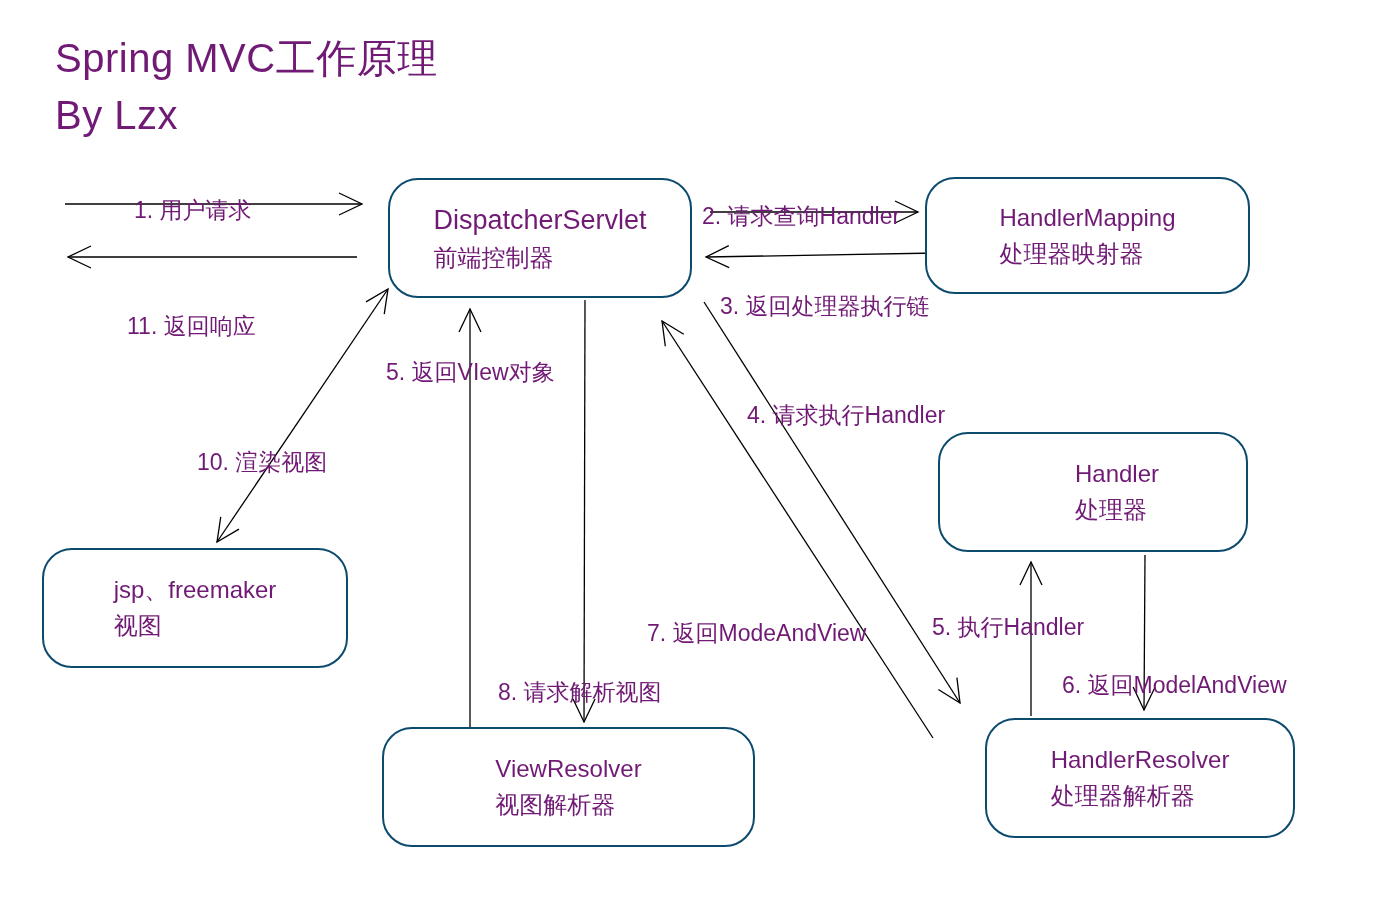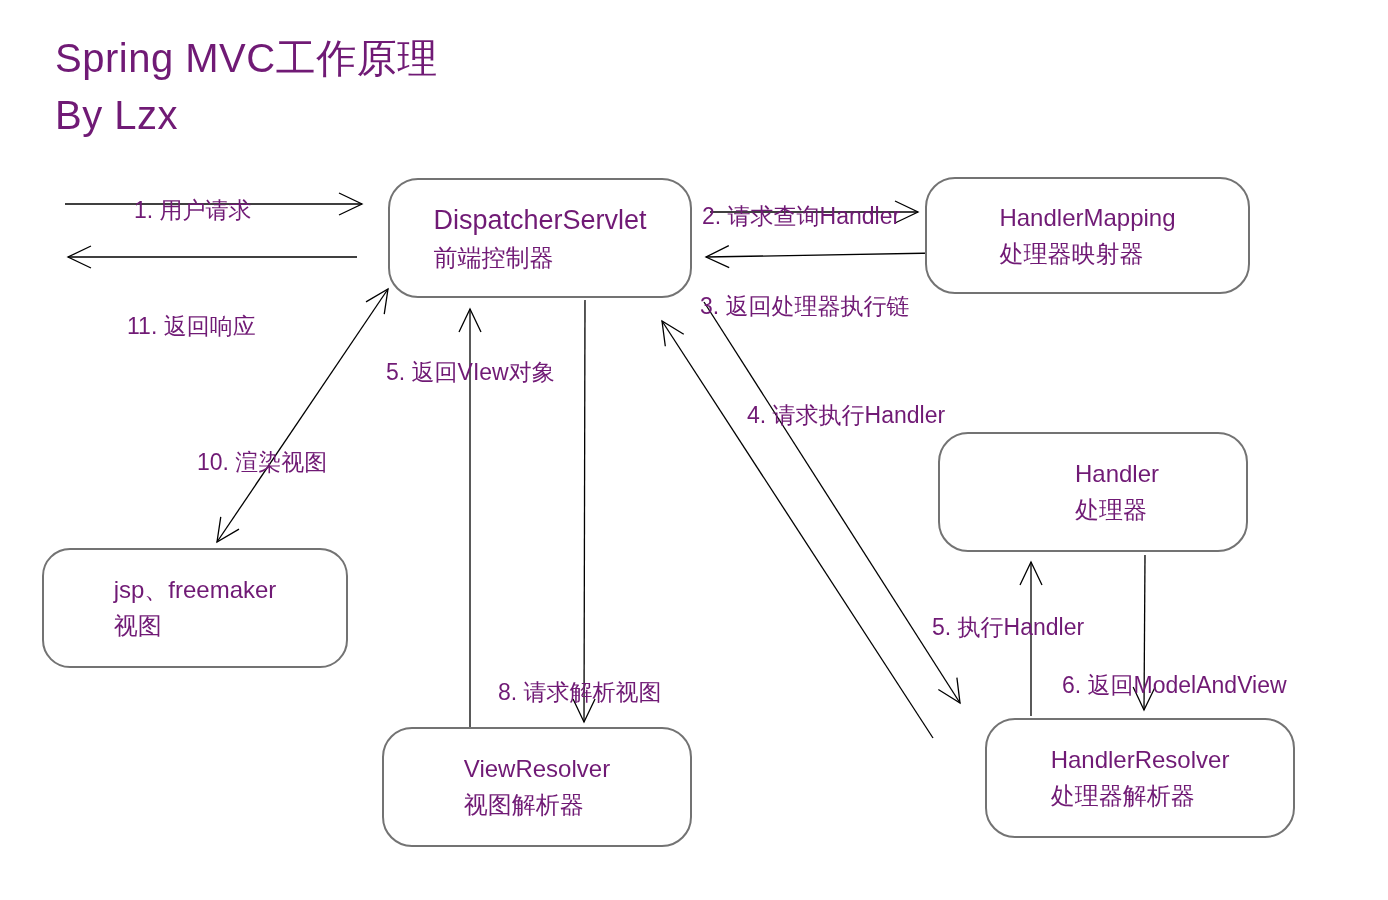--- a/index.html
+++ b/index.html
@@ -21,21 +21,21 @@
     left: 55px;
     top: 30px;
     font-size: 40px;
     line-height: 1.42;
     font-weight: 500;
     letter-spacing: 0.5px;
     white-space: pre;
   }
   .node {
     position: absolute;
-    border: 2px solid #737373;
+    border: 2px solid #0c4a6e;
     border-radius: 30px;
     background: #ffffff;
     display: flex;
     align-items: center;
     justify-content: center;
     box-sizing: border-box;
   }
   .node .inner {
     text-align: left;
   }
@@ -110,45 +110,46 @@
     </div>
   </div>
 
   <div class="node" id="node-handler" style="left:938px; top:432px; width:310px; height:120px;padding-left:48px;">
     <div class="inner">
       <span class="name">Handler</span>
       <span class="caption">处理器</span>
     </div>
   </div>
 
-  <div class="node" id="node-view" style="left:42px; top:548px; width:306px; height:120px;border-radius:28px;">
+  <div class="node" id="node-view" style="left:42px; top:548px; width:306px; height:120px;">
     <div class="inner">
       <span class="name">jsp、freemaker</span>
       <span class="caption">视图</span>
     </div>
   </div>
 
-  <div class="node" id="node-view-resolver" style="left:382px; top:727px; width:310px; height:120px;">
+  <div class="node" id="node-view-resolver" style="left:382px; top:727px; width:373px; height:120px;">
     <div class="inner">
       <span class="name">ViewResolver</span>
       <span class="caption">视图解析器</span>
     </div>
   </div>
 
   <div class="node" id="node-handler-resolver" style="left:942px; top:718px; width:310px; height:120px;margin-left:43px;">
     <div class="inner">
       <span class="name">HandlerResolver</span>
       <span class="caption">处理器解析器</span>
     </div>
   </div>
 
   <div class="edge-label" style="left:134px; top:169px;">1. 用户请求</div>
   <div class="edge-label" style="left:702px; top:175px;">2. 请求查询Handler</div>
-  <div class="edge-label" style="left:700px; top:265px;">3. 返回处理器执行链</div>
+  <div class="edge-label" style="left:720px; top:265px;">3. 返回处理器执行链</div>
   <div class="edge-label" style="left:747px; top:374px;">4. 请求执行Handler</div>
   <div class="edge-label" style="left:932px; top:586px;">5. 执行Handler</div>
   <div class="edge-label" style="left:1062px; top:644px;">6. 返回ModelAndView</div>
+  <div class="edge-label" style="left:647px; top:592px;">7. 返回ModeAndView</div>
   <div class="edge-label" style="left:498px; top:651px;">8. 请求解析视图</div>
   <div class="edge-label" style="left:386px; top:331px;">5. 返回VIew对象</div>
   <div class="edge-label" style="left:197px; top:421px;">10. 渲染视图</div>
   <div class="edge-label" style="left:127px; top:285px;">11. 返回响应</div>
 
 </div>
 
 </body></html>

